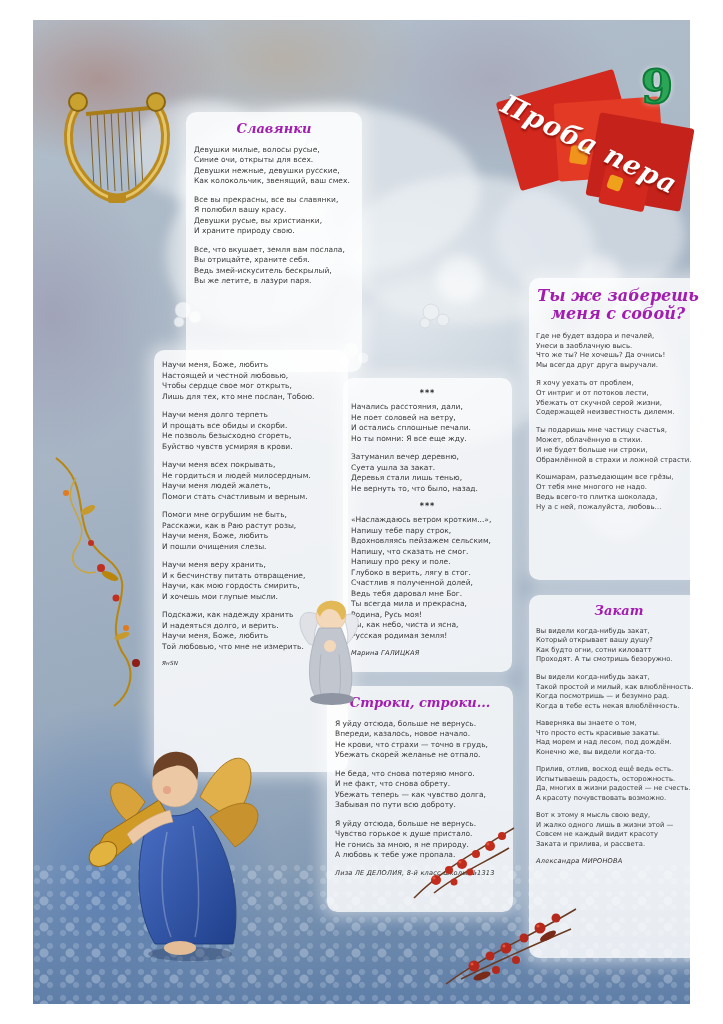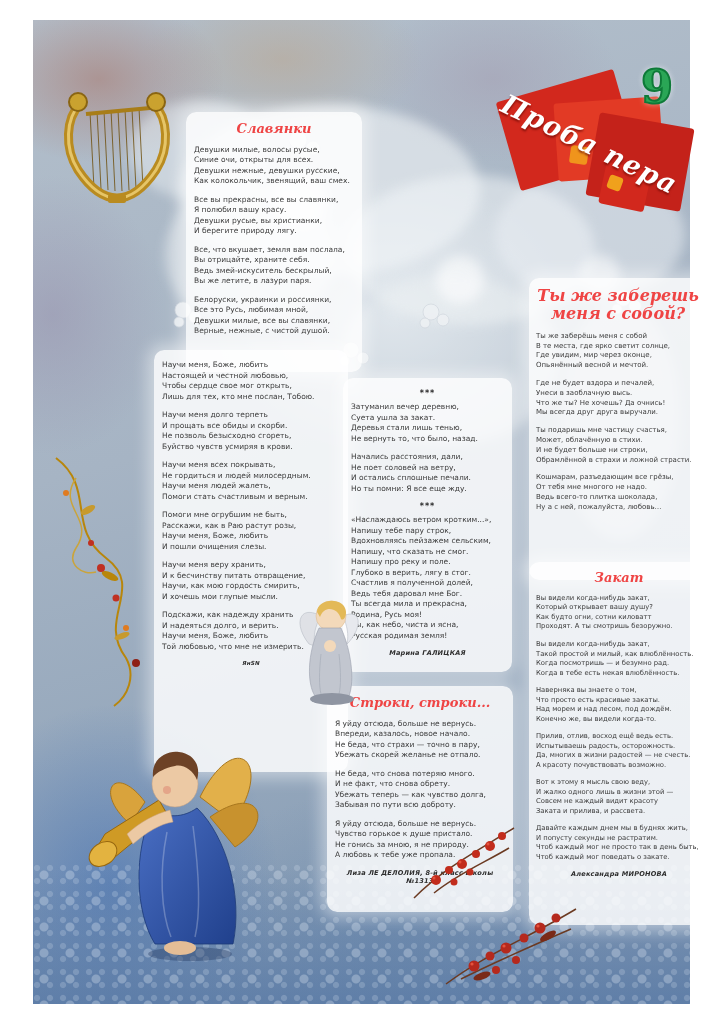--- a/index.html
+++ b/index.html
@@ -23,28 +23,28 @@
         radial-gradient(circle at 11px 11px, rgba(235,242,250,.45) 4px, transparent 5px),
         radial-gradient(circle at 4px 4px, rgba(235,242,250,.3) 2.6px, transparent 3.6px);
       background-size:26px 26px,13px 13px;}
   .deco{position:absolute;pointer-events:none;}
   .marble{filter:blur(6px);}
   
   .strip{position:absolute;background:rgba(255,255,255,.84);border-radius:10px;
          padding:10px 8px;box-shadow:0 0 16px 6px rgba(255,255,255,.45);
          color:#3b3b3b;font-size:7.5px;}
   .strip.f70{font-size:7px;padding:9px 7px;}
-  .strip.f68{font-size:6.8px;padding:9px 7px;}
+  .strip.f68{font-size:6.8px;padding:9px 7px;margin-top:33px;}
   .poem-title{font-family:"DejaVu Serif",serif;font-style:italic;font-weight:bold;
-         text-align:center;font-size:13px;line-height:1.15;color:#ef4444;margin:0 0 8px 0;}
+         text-align:center;font-size:13px;line-height:1.15;color:#a21caf;margin:0 0 8px 0;}
   .poem-title.small{font-size:16px;}
   .stanza{margin:0 0 8px 0;}
   .pline{display:block;line-height:1.4;white-space:nowrap;}
   .marker{text-align:center;font-weight:bold;font-size:8px;letter-spacing:1px;margin:1px 0 4px 0;color:#2c2c2c;}
-  .author{display:block;text-align:center;font-style:italic;font-weight:bold;font-size:6.6px;
+  .author{display:block;text-align:left;font-style:italic;font-weight:normal;font-size:6.6px;
          margin-top:4px;color:#2e2e2e;letter-spacing:.2px;}
   .author.tiny{font-size:5.6px;}
   
   .rubric{position:absolute;left:498px;top:62px;width:200px;height:150px;}
   .card{position:absolute;border-radius:3px;}
   .rubric-text{position:absolute;left:12px;top:26px;width:180px;
         font-family:"DejaVu Serif",serif;font-style:italic;font-weight:bold;
         font-size:27px;color:#ffffff;transform:rotate(26deg);transform-origin:0 0;
         text-shadow:1px 2px 2px rgba(110,10,5,.65);letter-spacing:1px;white-space:nowrap;}
   .page-num{position:absolute;left:641px;top:64px;font-family:"DejaVu Serif",serif;
@@ -127,34 +127,28 @@
         <div class="stanza">
           <span class="pline">Девушки милые, волосы русые,</span>
           <span class="pline">Синие очи, открыты для всех.</span>
           <span class="pline">Девушки нежные, девушки русские,</span>
           <span class="pline">Как колокольчик, звенящий, ваш смех.</span>
         </div>
         <div class="stanza">
           <span class="pline">Все вы прекрасны, все вы славянки,</span>
           <span class="pline">Я полюбил вашу красу.</span>
           <span class="pline">Девушки русые, вы христианки,</span>
-          <span class="pline">И берегите природу лягу.</span>
+          <span class="pline">И храните природу свою.</span>
         </div>
         <div class="stanza">
           <span class="pline">Все, что вкушает, земля вам послала,</span>
           <span class="pline">Вы отрицайте, храните себя.</span>
           <span class="pline">Ведь змей-искуситель бескрылый,</span>
           <span class="pline">Вы же летите, в лазури паря.</span>
         </div>
-        <div class="stanza">
-          <span class="pline">Белоруски, украинки и россиянки,</span>
-          <span class="pline">Все это Русь, любимая мной,</span>
-          <span class="pline">Девушки милые, все вы славянки,</span>
-          <span class="pline">Верные, нежные, с чистой душой.</span>
-        </div>
       </div>
   </div>
 
   <div class="strip" style="left:154px;top:350px;width:178px;height:402px;">
     <div>
         <div class="stanza">
           <span class="pline">Научи меня, Боже, любить</span>
           <span class="pline">Настоящей и честной любовью,</span>
           <span class="pline">Чтобы сердце свое мог открыть,</span>
           <span class="pline">Лишь для тех, кто мне послан, Тобою.</span>
@@ -190,30 +184,30 @@
           <span class="pline">Той любовью, что мне не измерить.</span>
         </div>
       </div>
     <span class="author tiny">ЯнSN</span>
   </div>
 
   <div class="strip" style="left:343px;top:378px;width:153px;height:274px;">
     <div class="marker">***</div>
     <div>
         <div class="stanza">
+          <span class="pline">Начались расстояния, дали,</span>
+          <span class="pline">Не поет соловей на ветру,</span>
+          <span class="pline">И остались сплошные печали.</span>
+          <span class="pline">Но ты помни: Я все еще жду.</span>
+        </div>
+        <div class="stanza">
           <span class="pline">Затуманил вечер деревню,</span>
           <span class="pline">Суета ушла за закат.</span>
           <span class="pline">Деревья стали лишь тенью,</span>
           <span class="pline">Не вернуть то, что было, назад.</span>
-        </div>
-        <div class="stanza">
-          <span class="pline">Начались расстояния, дали,</span>
-          <span class="pline">Не поет соловей на ветру,</span>
-          <span class="pline">И остались сплошные печали.</span>
-          <span class="pline">Но ты помни: Я все еще жду.</span>
         </div>
       </div>
     <div class="marker">***</div>
     <div>
         <div class="stanza">
           <span class="pline">«Наслаждаюсь ветром кротким...»,</span>
           <span class="pline">Напишу тебе пару строк,</span>
           <span class="pline">Вдохновляясь пейзажем сельским,</span>
           <span class="pline">Напишу, что сказать не смог.</span>
           <span class="pline">Напишу про реку и поле.</span>
@@ -228,21 +222,21 @@
       </div>
     <span class="author">Марина ГАЛИЦКАЯ</span>
   </div>
 
   <div class="strip" style="left:327px;top:686px;width:170px;height:206px;">
     <div class="poem-title">Строки, строки...</div>
     <div>
         <div class="stanza">
           <span class="pline">Я уйду отсюда, больше не вернусь.</span>
           <span class="pline">Впереди, казалось, новое начало.</span>
-          <span class="pline">Не беда, что страхи — точно в пару,</span>
+          <span class="pline">Не крови, что страхи — точно в грудь,</span>
           <span class="pline">Убежать скорей желанье не отпало.</span>
         </div>
         <div class="stanza">
           <span class="pline">Не беда, что снова потеряю много.</span>
           <span class="pline">И не факт, что снова обрету.</span>
           <span class="pline">Убежать теперь — как чувство долга,</span>
           <span class="pline">Забывая по пути всю доброту.</span>
         </div>
         <div class="stanza">
           <span class="pline">Я уйду отсюда, больше не вернусь.</span>
@@ -254,32 +248,32 @@
     <span class="author">Лиза ЛЕ ДЕЛОЛИЯ, 8-й класс школы №1313</span>
   </div>
 
   <div class="strip f70" style="left:529px;top:278px;width:164px;height:284px;">
     <div class="poem-title small">
       <span>Ты же заберешь</span><br>
       <span>меня с собой?</span>
     </div>
     <div>
         <div class="stanza">
-          <span class="pline">Ты же заберёшь меня с собой</span>
-          <span class="pline">В те места, где ярко светит солнце,</span>
-          <span class="pline">Где увидим, мир через оконце,</span>
-          <span class="pline">Опьянённый весной и мечтой.</span>
-        </div>
-        <div class="stanza">
           <span class="pline">Где не будет вздора и печалей,</span>
           <span class="pline">Унеси в заоблачную высь.</span>
           <span class="pline">Что же ты? Не хочешь? Да очнись!</span>
           <span class="pline">Мы всегда друг друга выручали.</span>
         </div>
         <div class="stanza">
+          <span class="pline">Я хочу уехать от проблем,</span>
+          <span class="pline">От интриг и от потоков лести,</span>
+          <span class="pline">Убежать от скучной серой жизни,</span>
+          <span class="pline">Содержащей неизвестность дилемм.</span>
+        </div>
+        <div class="stanza">
           <span class="pline">Ты подаришь мне частицу счастья,</span>
           <span class="pline">Может, облачённую в стихи.</span>
           <span class="pline">И не будет больше ни строки,</span>
           <span class="pline">Обрамлённой в страхи и ложной страсти.</span>
         </div>
         <div class="stanza">
           <span class="pline">Кошмарам, разъедающим все грёзы,</span>
           <span class="pline">От тебя мне многого не надо.</span>
           <span class="pline">Ведь всего-то плитка шоколада,</span>
           <span class="pline">Ну а с ней, пожалуйста, любовь…</span>
@@ -312,26 +306,20 @@
           <span class="pline">Прилив, отлив, восход ещё ведь есть.</span>
           <span class="pline">Испытываешь радость, осторожность.</span>
           <span class="pline">Да, многих в жизни радостей — не счесть.</span>
           <span class="pline">А красоту почувствовать возможно.</span>
         </div>
         <div class="stanza">
           <span class="pline">Вот к этому я мысль свою веду,</span>
           <span class="pline">И жалко одного лишь в жизни этой —</span>
           <span class="pline">Совсем не каждый видит красоту</span>
           <span class="pline">Заката и прилива, и рассвета.</span>
-        </div>
-        <div class="stanza">
-          <span class="pline">Давайте каждым днем мы в буднях жить,</span>
-          <span class="pline">И попусту секунды не растратим.</span>
-          <span class="pline">Чтоб каждый мог не просто так в день быть,</span>
-          <span class="pline">Чтоб каждый мог поведать о закате.</span>
         </div>
       </div>
     <span class="author">Александра МИРОНОВА</span>
   </div>
 
   <svg class="deco" style="left:36px;top:448px;" width="130" height="265" viewBox="0 0 130 265">
     <path d="M20,10 C60,40 30,80 70,110 C110,140 60,170 90,210 C100,228 92,248 78,258" fill="none" stroke="#b8860b" stroke-width="2"></path>
     <path d="M40,30 C20,60 60,70 40,100 C30,116 46,128 60,124" fill="none" stroke="#caa43c" stroke-width="1.5"></path>
     <ellipse cx="52" cy="62" rx="8" ry="3.5" fill="#c79a2e" transform="rotate(-30 52 62)"></ellipse>
     <ellipse cx="74" cy="128" rx="9" ry="3.5" fill="#b8860b" transform="rotate(25 74 128)"></ellipse>

